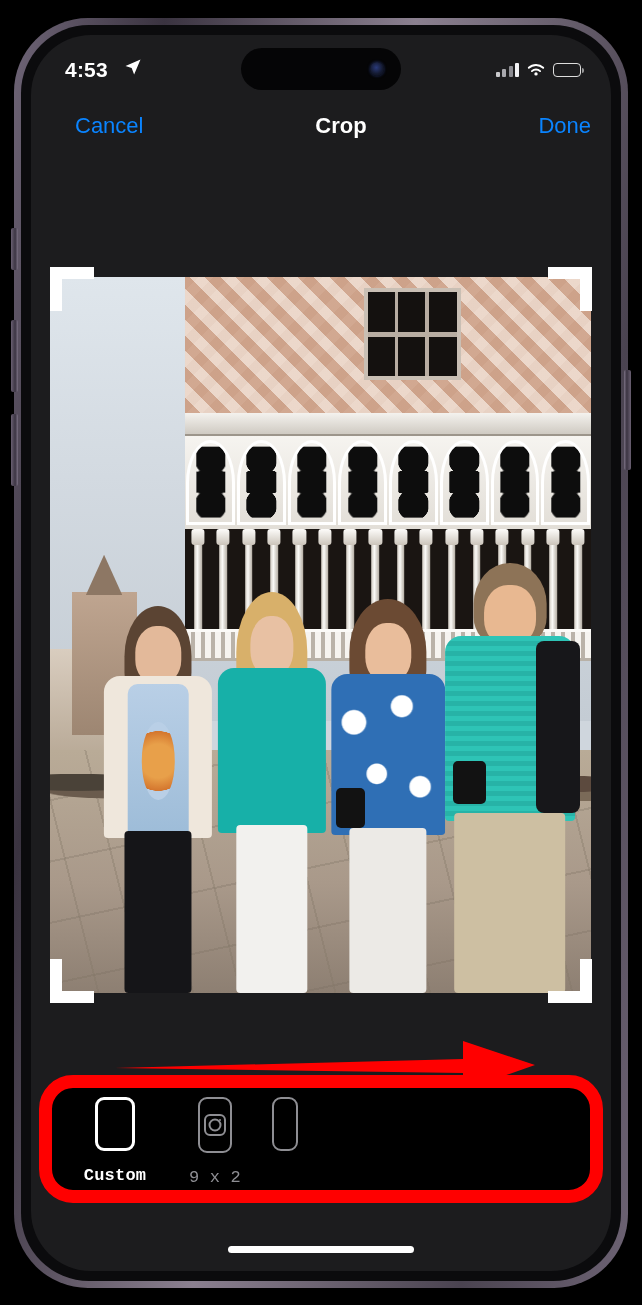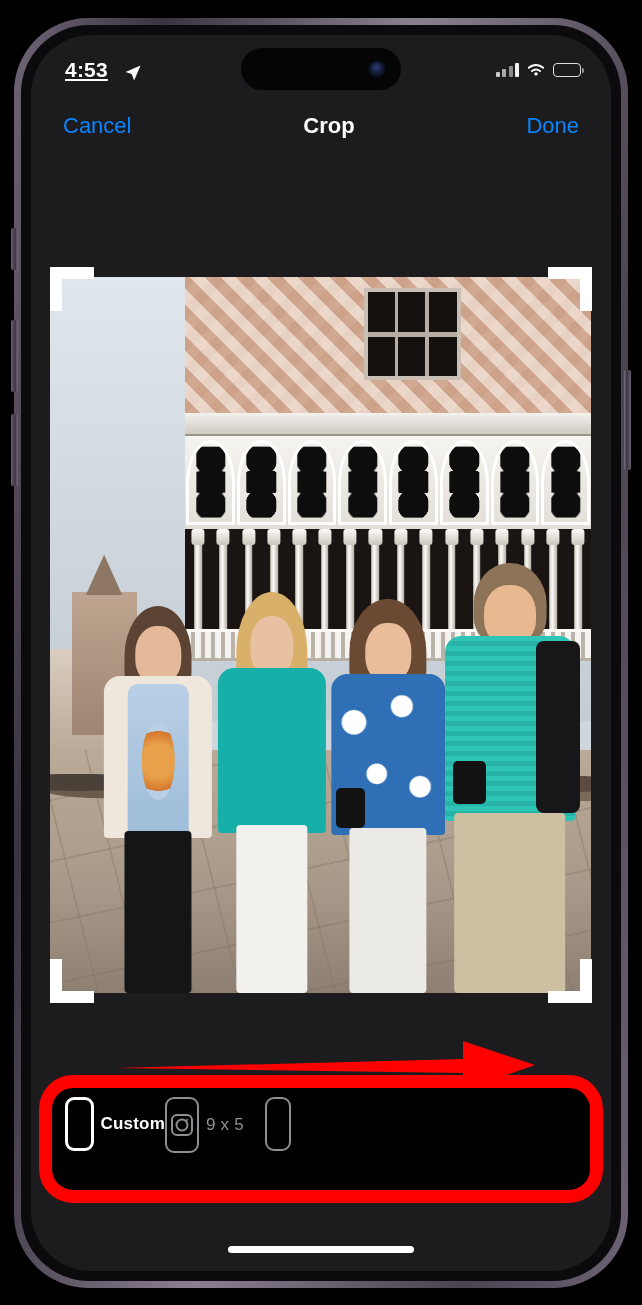--- a/index.html
+++ b/index.html
@@ -54,21 +54,21 @@
     box-shadow:0 0 3px rgba(60,90,200,.5);
   }
 
   
   #status-bar{
     position:absolute; left:0; top:0; width:580px; height:56px;
     display:flex; align-items:center; justify-content:space-between;
     padding:14px 30px 0 34px;
     color:#fff;
   }
-  .status-left{ display:flex; align-items:flex-end; gap:16px;text-decoration:underline; }
+  .status-left{ display:flex; align-items:flex-start; gap:16px; }
   .status-time{ font-size:21px; font-weight:700; letter-spacing:.2px; }
   .loc-arrow{ display:block; }
   .status-right{ display:flex; align-items:center; gap:7px; }
   .sig-bars{ display:flex; align-items:flex-end; gap:2.5px; height:14px; }
   .sig-bars i{ width:4px; background:#fff; border-radius:1px; display:block; }
   .sig-bars i:nth-child(1){ height:5px; background:#c9c9cc; }
   .sig-bars i:nth-child(2){ height:8px; background:#a9a9ae; }
   .sig-bars i:nth-child(3){ height:11px; background:#8c8c92; }
   .sig-bars i:nth-child(4){ height:14px; background:#f2f2f5; }
   .battery{
@@ -78,21 +78,21 @@
   }
   .battery::after{
     content:""; position:absolute; right:-4px; top:4px;
     width:2.4px; height:5px; border-radius:0 2px 2px 0;
     background:rgba(255,255,255,.55);
   }
   .battery-fill{ height:100%; background:#fff; border-radius:2px; }
 
   
   #nav-bar{
-    position:absolute; left:0; top:64px; width:580px; height:54px;
+    position:absolute; left:12px; top:64px; width:580px; height:54px;
     display:flex; align-items:center; justify-content:space-between;
     padding:0 32px;
   }
   .nav-action{ color:#0a84ff; font-size:22px; background:none; border:none;
                font-family:inherit; cursor:pointer; }
   .nav-title{ color:#fff; font-size:22px; font-weight:700; }
 
   
   #crop-stage{
     position:absolute; left:0; top:190px; width:580px; height:790px;
@@ -275,22 +275,22 @@
     border:13px solid #ff0000; border-radius:34px;
   }
   #ratio-bar{
     position:absolute; left:20px; bottom:80px; width:540px; height:104px;
     background:#000; border-radius:22px;
     display:flex; align-items:flex-start; gap:0;
     padding:10px 0 0 14px; overflow:hidden;
   }
   .ratio-item{
     flex:0 0 auto; width:100px;
-    display:flex; align-items:center; gap:7px;
-    background:none; border:none; cursor:pointer; font-family:Liberation Sans, sans-serif;
+    display:flex; flex-direction:column; align-items:center; gap:15px;
+    background:none; border:none; cursor:pointer; font-family:Liberation Mono, monospace;
   }
   .ratio-shape{
     border:2.5px solid #8e8e93; border-radius:9px;
     display:flex; align-items:center; justify-content:center;
   }
   .ratio-item.selected .ratio-shape{ border-color:#fff; border-width:3px; }
   .ratio-label{ font-size:17px; color:#8e8e93; letter-spacing:.2px; }
   .ratio-item.selected .ratio-label{ color:#fff; font-weight:600; }
   .s-custom  { width:40px; height:54px; }
   .s-original{ width:40px; height:54px; }
@@ -453,21 +453,21 @@
 
     <div id="ratio-bar">
         <button class="ratio-item selected">
           <span class="ratio-shape s-custom"></span>
           <span class="ratio-label">Custom</span>
         </button>
         <button class="ratio-item">
           <span class="ratio-shape s-9x16">
             <span class="ig-icon"></span>
           </span>
-          <span class="ratio-label">9 x 5</span>
+          <span class="ratio-label">9 x 2</span>
         </button>
         <button class="ratio-item partial">
           <span class="ratio-shape s-partial"></span>
           <span class="ratio-label"></span>
         </button>
       </div>
     <div id="ratio-highlight"></div>
 
     <div id="home-indicator"></div>
   </div>

